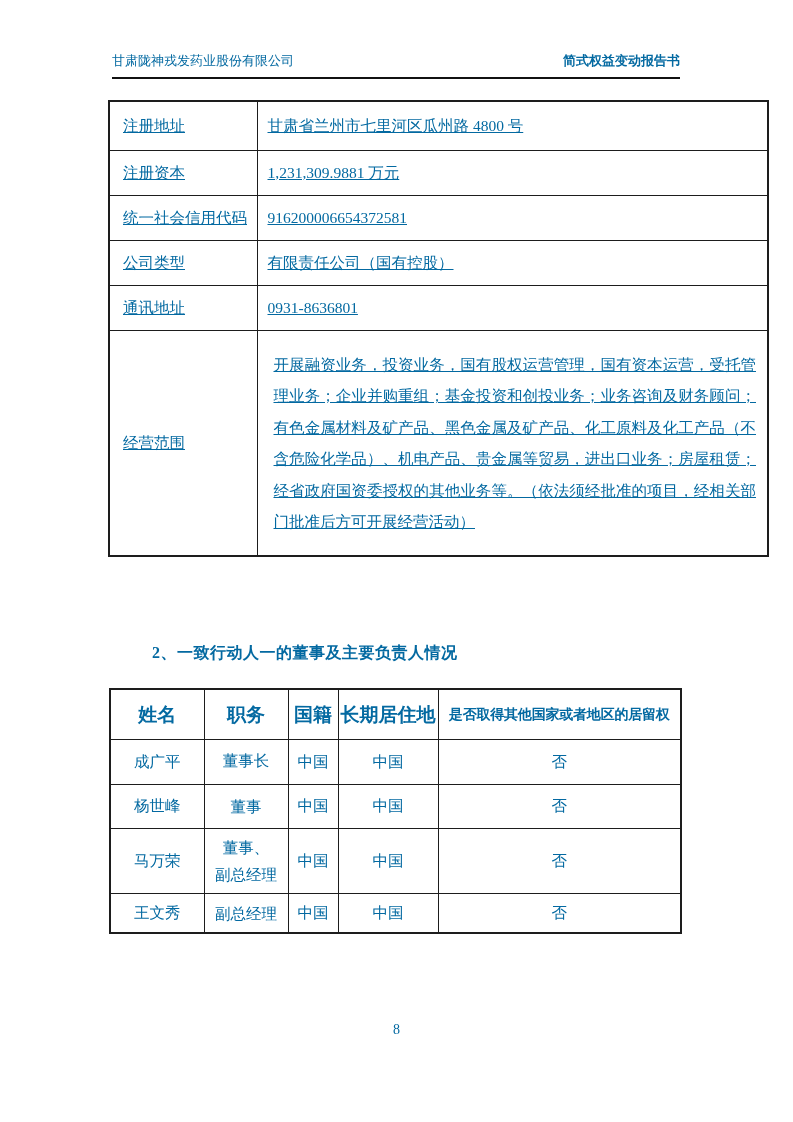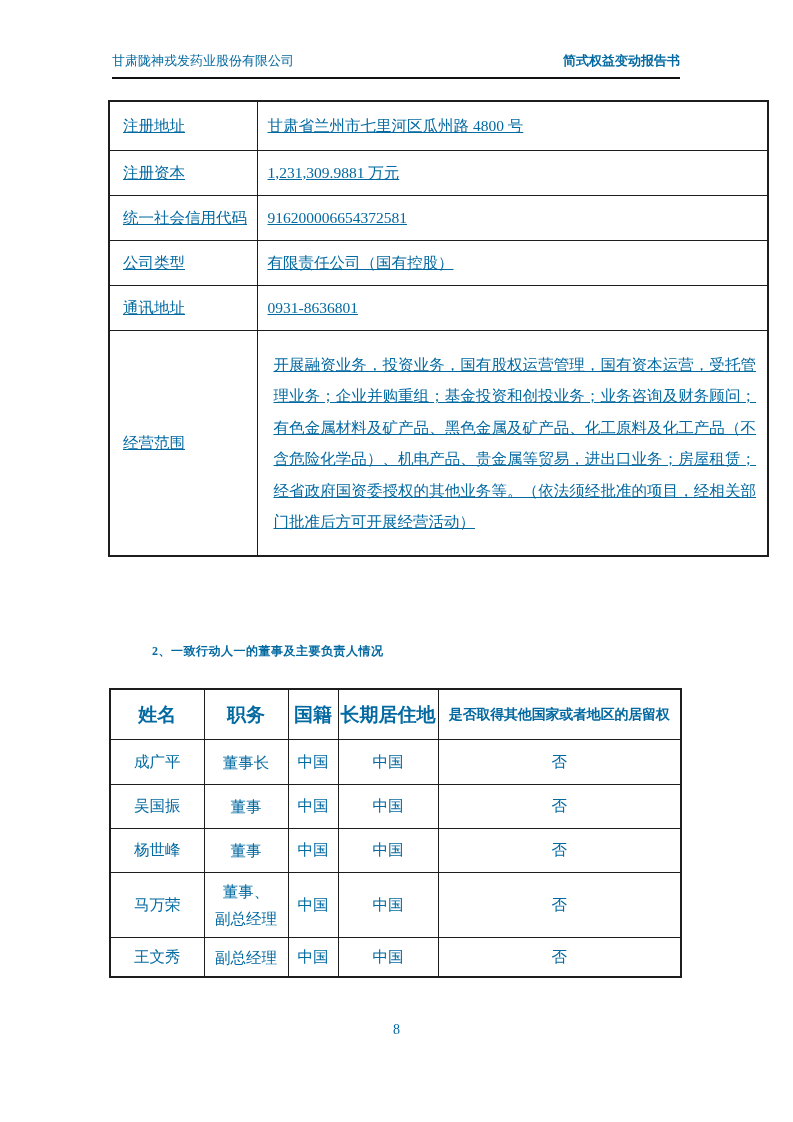--- a/index.html
+++ b/index.html
@@ -57,21 +57,21 @@
     text-align: justify;
     padding-right: 11px;
     padding-left: 16px;
   }
 
   
   .section-heading {
     position: absolute;
     left: 152px;
     top: 643px;
-    font-size: 12px;
+    font-size: 16px;
     font-weight: bold;
     letter-spacing: 0.5px;
   }
 
   
   .t2 {
     position: absolute;
     left: 109px;
     top: 688px;
     width: 573px;
@@ -84,21 +84,21 @@
     font-size: 15.5px;
     padding: 0 2px;
   }
   .t2 th { font-weight: bold; font-size: 19px; height: 49px; }
   .t2 th.hdr-residency { font-size: 14px; white-space: nowrap; letter-spacing: -0.2px; }
   .t2 .c0 { width: 94px; }
   .t2 .c1 { width: 84px; }
   .t2 .c2 { width: 50px; }
   .t2 .c3 { width: 100px; }
   .t2 .c4 { width: 243px; }
-  .t2 .dr0 td { height: 44px; }
+  .t2 .dr0 td { height: 44px; font-family: Liberation Mono, monospace; }
   .t2 .dr1 td, .t2 .dr2 td, .t2 .dr3 td { height: 43px; }
   .t2 .dr4 td { height: 64px; }
   .t2 .dr5 td { height: 38px; margin-left: 36px; }
   .t2 .job-cell { white-space: pre-line; line-height: 27px; }
 
   
   .page-number {
     position: absolute;
     left: 0;
     top: 1022px;
@@ -168,27 +168,20 @@
       <th>长期居住地</th>
       <th class="hdr-residency">是否取得其他国家或者地区的居留权</th>
     </tr>
     <tr class="dr0">
       <td>成广平</td>
       <td class="job-cell">董事长</td>
       <td>中国</td>
       <td>中国</td>
       <td>否</td>
     </tr>
-    <tr class="dr1">
-      <td>吴国振</td>
-      <td class="job-cell">董事</td>
-      <td>中国</td>
-      <td>中国</td>
-      <td>否</td>
-    </tr>
     <tr class="dr3">
       <td>杨世峰</td>
       <td class="job-cell">董事</td>
       <td>中国</td>
       <td>中国</td>
       <td>否</td>
     </tr>
     <tr class="dr4">
       <td>马万荣</td>
       <td class="job-cell">董事、

